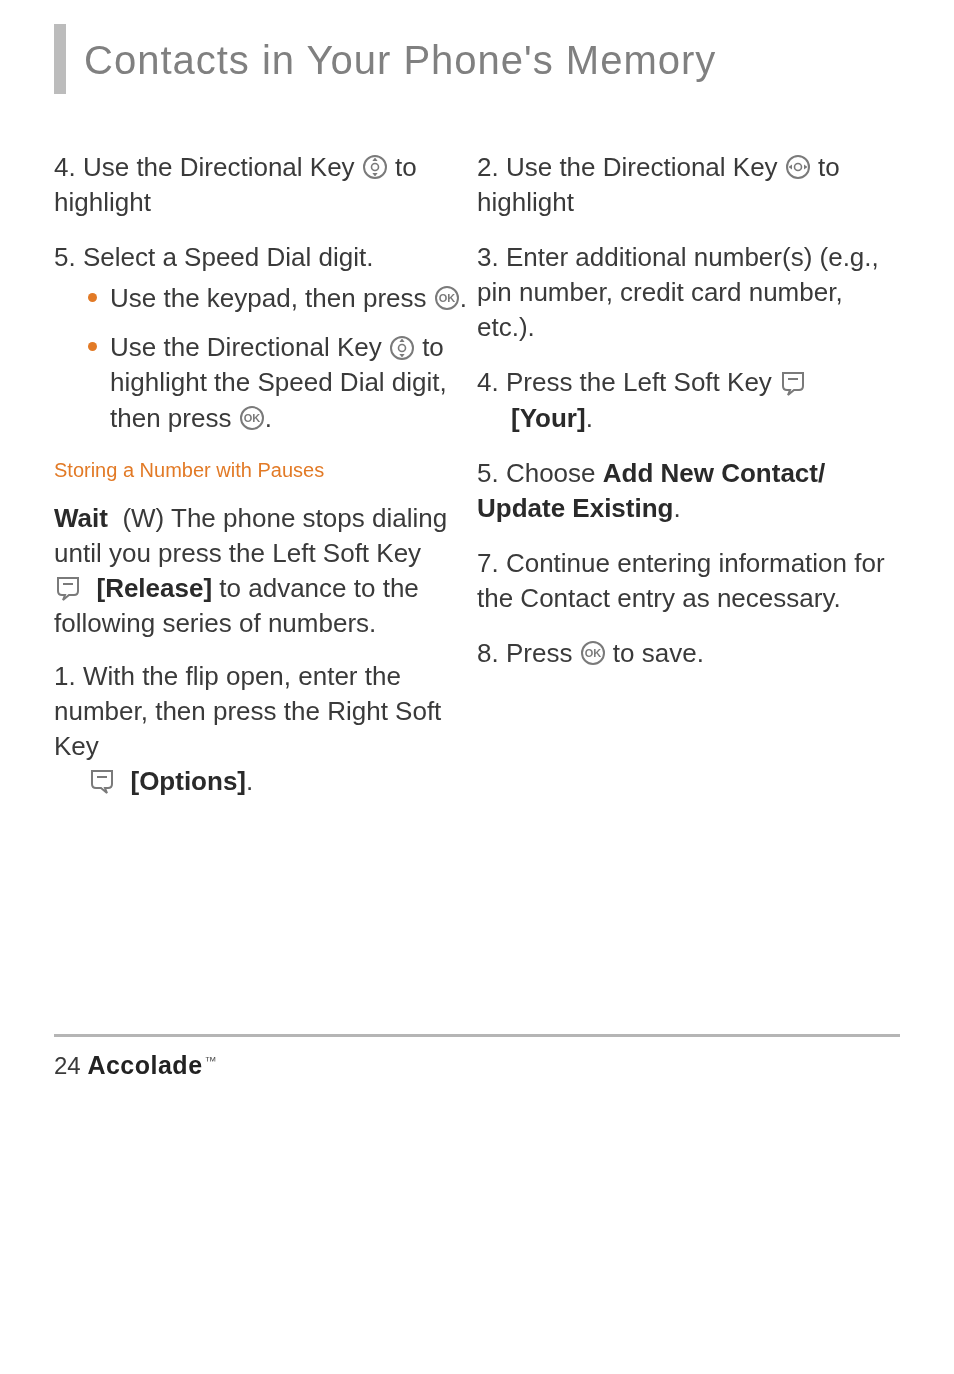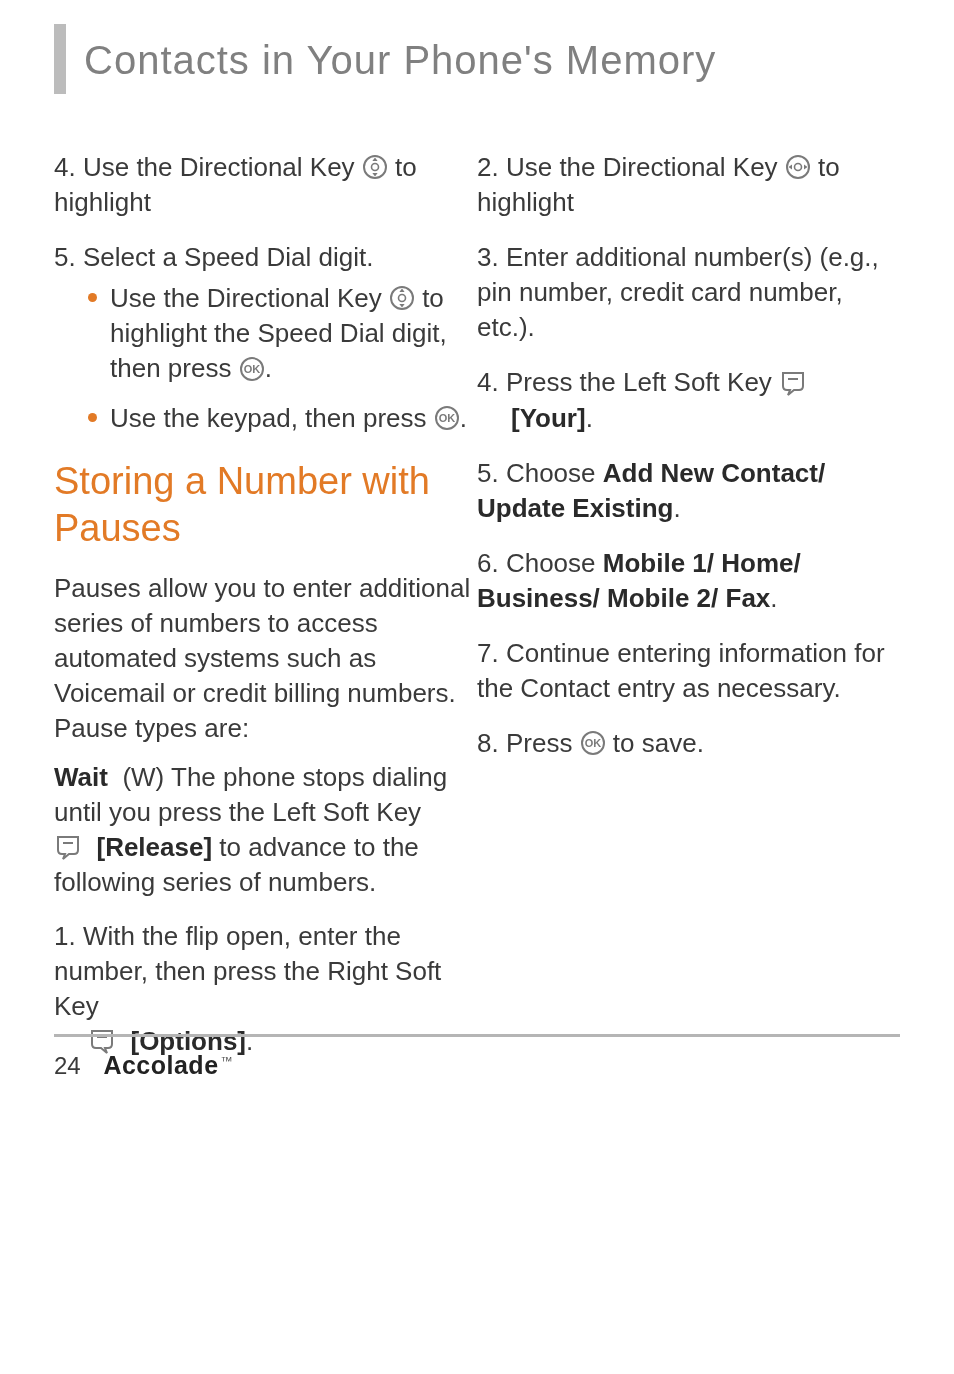--- a/index.html
+++ b/index.html
@@ -56,21 +56,21 @@
   }
   .step-body {
     padding-left: 34px;
   }
   .bold {
     font-weight: 600;
     color: #2a2a2a;
   }
   .section-heading {
     color: #e27a26;
-    font-size: 38px;
+    font-size: 20px;
     line-height: 1.25;
     font-weight: 400;
     margin: 22px 0 18px 0;
   }
   .para {
     font-size: 26px;
     line-height: 1.35;
     color: #3a3a3a;
     font-weight: 300;
     margin-bottom: 14px;
@@ -112,21 +112,21 @@
   }
   .footer-line {
     font-size: 24px;
     color: #3a3a3a;
     font-weight: 300;
   }
   .footer-line .brand {
     font-weight: 700;
     color: #222;
     letter-spacing: 0.5px;
-    margin-left: 16px;
+    margin-left: 0;
     font-size: 25px;
   }
   .footer-line .tm {
     font-size: 12px;
     vertical-align: super;
     margin-left: 2px;
     color: #555;
   }
 
   
@@ -189,43 +189,42 @@
         <span class="icon"><svg width="26" height="26">
               <use href="#ic-dpad-ud"></use>
             </svg></span>
         <span> to highlight </span>
       </div>
 
       <div class="step">
         <span class="num">5.</span>
         <span>Select a Speed Dial digit.</span>
         <ul class="bullets">
+          <li>
+            <span>Use the keypad, then press </span>
+            <span class="nowrap"><span class="icon"><svg width="26" height="26">
+                    <use href="#ic-ok"></use>
+                  </svg></span><span>.</span></span>
+          </li>
           <li>
             <span>Use the Directional Key </span>
             <span class="icon"><svg width="26" height="26">
                   <use href="#ic-dpad-ud"></use>
                 </svg></span>
             <span> to highlight the Speed Dial digit, then press </span>
             <span class="nowrap"><span class="icon"><svg width="26" height="26">
                     <use href="#ic-ok"></use>
                   </svg></span><span>.</span></span>
           </li>
-          <li>
-            <span>Use the keypad, then press </span>
-            <span class="nowrap"><span class="icon"><svg width="26" height="26">
-                    <use href="#ic-ok"></use>
-                  </svg></span><span>.</span></span>
-          </li>
         </ul>
       </div>
 
 
       <div class="section-heading">Storing a Number with Pauses</div>
 
-      <div class="para">Pauses allow you to enter additional series of numbers to access automated systems such as Voicemail or credit billing numbers. Pause types are:</div>
 
       <div class="para">
         <span class="bold">Wait</span>
         <span>&nbsp;</span><span>(W)</span>
         <span> The phone stops dialing until you press the Left Soft Key </span><br>
         <span class="icon"><svg width="28" height="28">
               <use href="#ic-sk-left"></use>
             </svg></span>
         <span>&nbsp;</span><span class="bold">[Release]</span>
         <span> to advance to the following series of numbers.</span>
@@ -270,24 +269,20 @@
         <div class="step-body">
           <span class="bold">[Your]</span><span>.</span>
         </div>
       </div>
 
       <div class="step">
         <span class="num">5.</span>
         <span>Choose </span><span class="bold">Add New Contact/ Update Existing</span><span>.</span>
       </div>
 
-      <div class="step">
-        <span class="num">6.</span>
-        <span>Choose </span><span class="bold">Mobile 1/ Home/ Business/ Mobile 2/ Fax</span><span>.</span>
-      </div>
 
       <div class="step">
         <span class="num">7.</span>
         <span>Continue entering information for the Contact entry as necessary.</span>
       </div>
 
       <div class="step">
         <span class="num">8.</span>
         <span>Press </span>
         <span class="icon"><svg width="26" height="26">

